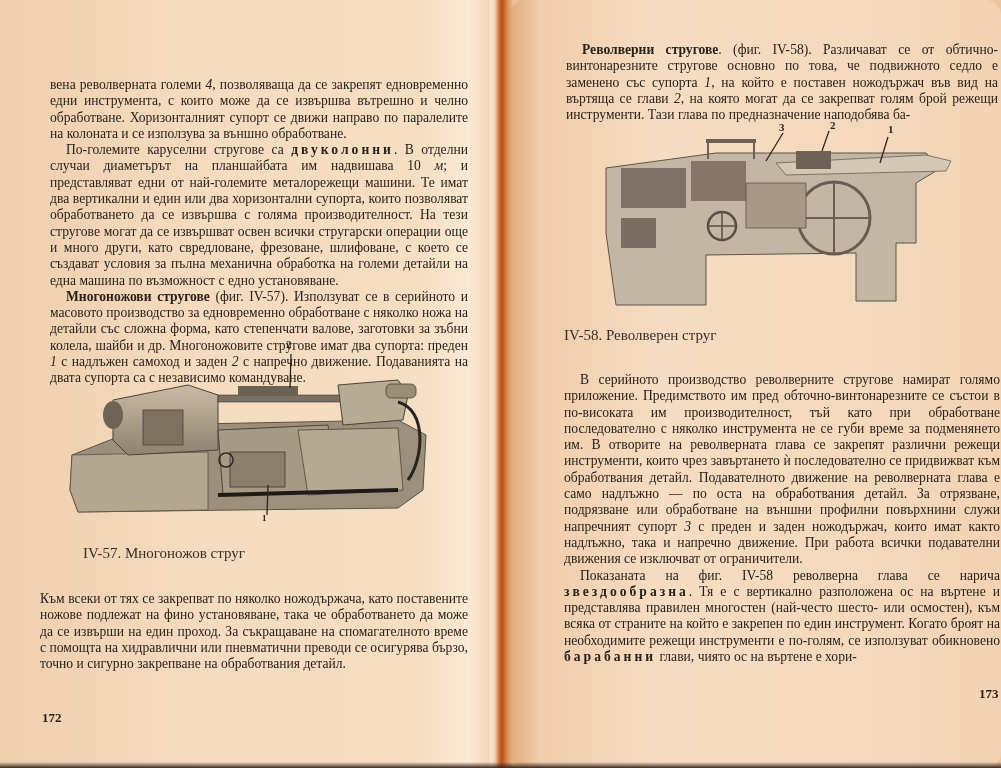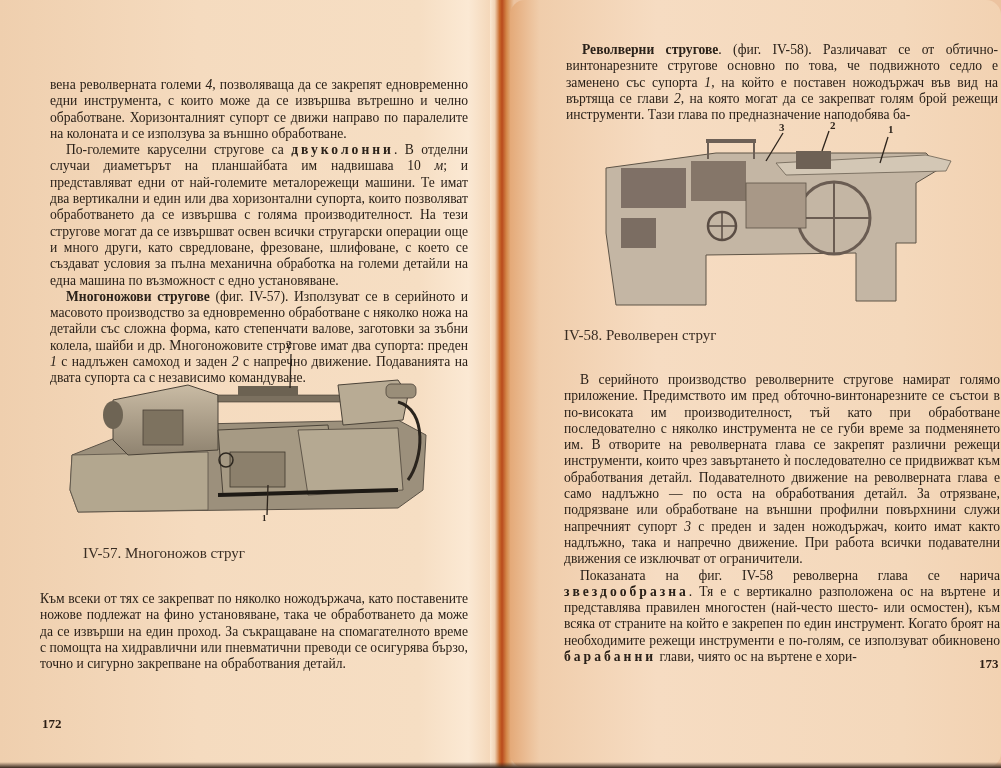--- a/index.html
+++ b/index.html
@@ -36,21 +36,21 @@
     text-align:justify;
   }
   .text p { margin:0; }
   .text p.indent { text-indent:16px; }
   .spaced { letter-spacing:3px; font-weight:bold; }
   .bold { font-weight:bold; }
   .caption {
     position:absolute; font-size:15px; color:#3a2e24;
   }
   .pagenum {
-    position:absolute; font-size:13px; font-weight:bold; color:#2a1d14;
+    position:absolute; font-size:13px; font-weight:bold; color:#2a1d14;margin-top:30px;
   }
   .figure { position:absolute; }
   .fig-label {
     position:absolute; font-size:11px; font-weight:bold; color:#2d241c;
   }
 </style>
 </head>
 <body>
 
 <div class="spread">
@@ -99,21 +99,21 @@
       <span class="fig-label" style="left:218px; top:-2px;">2</span>
       <span class="fig-label" style="left:194px; top:173px; font-size:9px;">1</span>
     </div>
 
     <div class="caption" style="left:36px; top:545px;margin-left:47px;">IV-57. Многоножов струг</div>
 
     <div class="text" style="left:40px; top:591px; width:428px;font-family:Liberation Serif, serif;">
       <p>Към всеки от тях се закрепват по няколко ножодържача, като поставените ножове подлежат на фино установяване, така че обработването да може да се извърши на един проход. За съкращаване на спомагателното време с помощта на хидравлични или пневматични преводи се осигурява бързо, точно и сигурно закрепване на обработвания детайл.</p>
     </div>
 
-    <div class="pagenum" style="left:42px; top:716px;">172</div>
+    <div class="pagenum" style="left:42px; top:680px;">172</div>
   </div>
 
   <div class="gutter"></div>
 
   <div class="page right">
     <div class="text" style="left:56px; top:42px; width:432px;">
       <p class="indent"><span class="bold">Револверни стругове</span><span>. (фиг. IV-58). Различават се от обтично-винтонарезните стругове основно по това, че подвижното седло е заменено със супорта </span><span style="font-style: italic;">1</span><span>, на който е поставен ножодържач във вид на въртяща се глави </span><span style="font-style: italic;">2</span><span>, на която могат да се закрепват голям брой режещи инструменти. Тази глава по предназначение наподобява ба-</span></p>
     </div>
 
     <div class="figure" style="left:86px; top:123px; width:360px; height:190px;">

